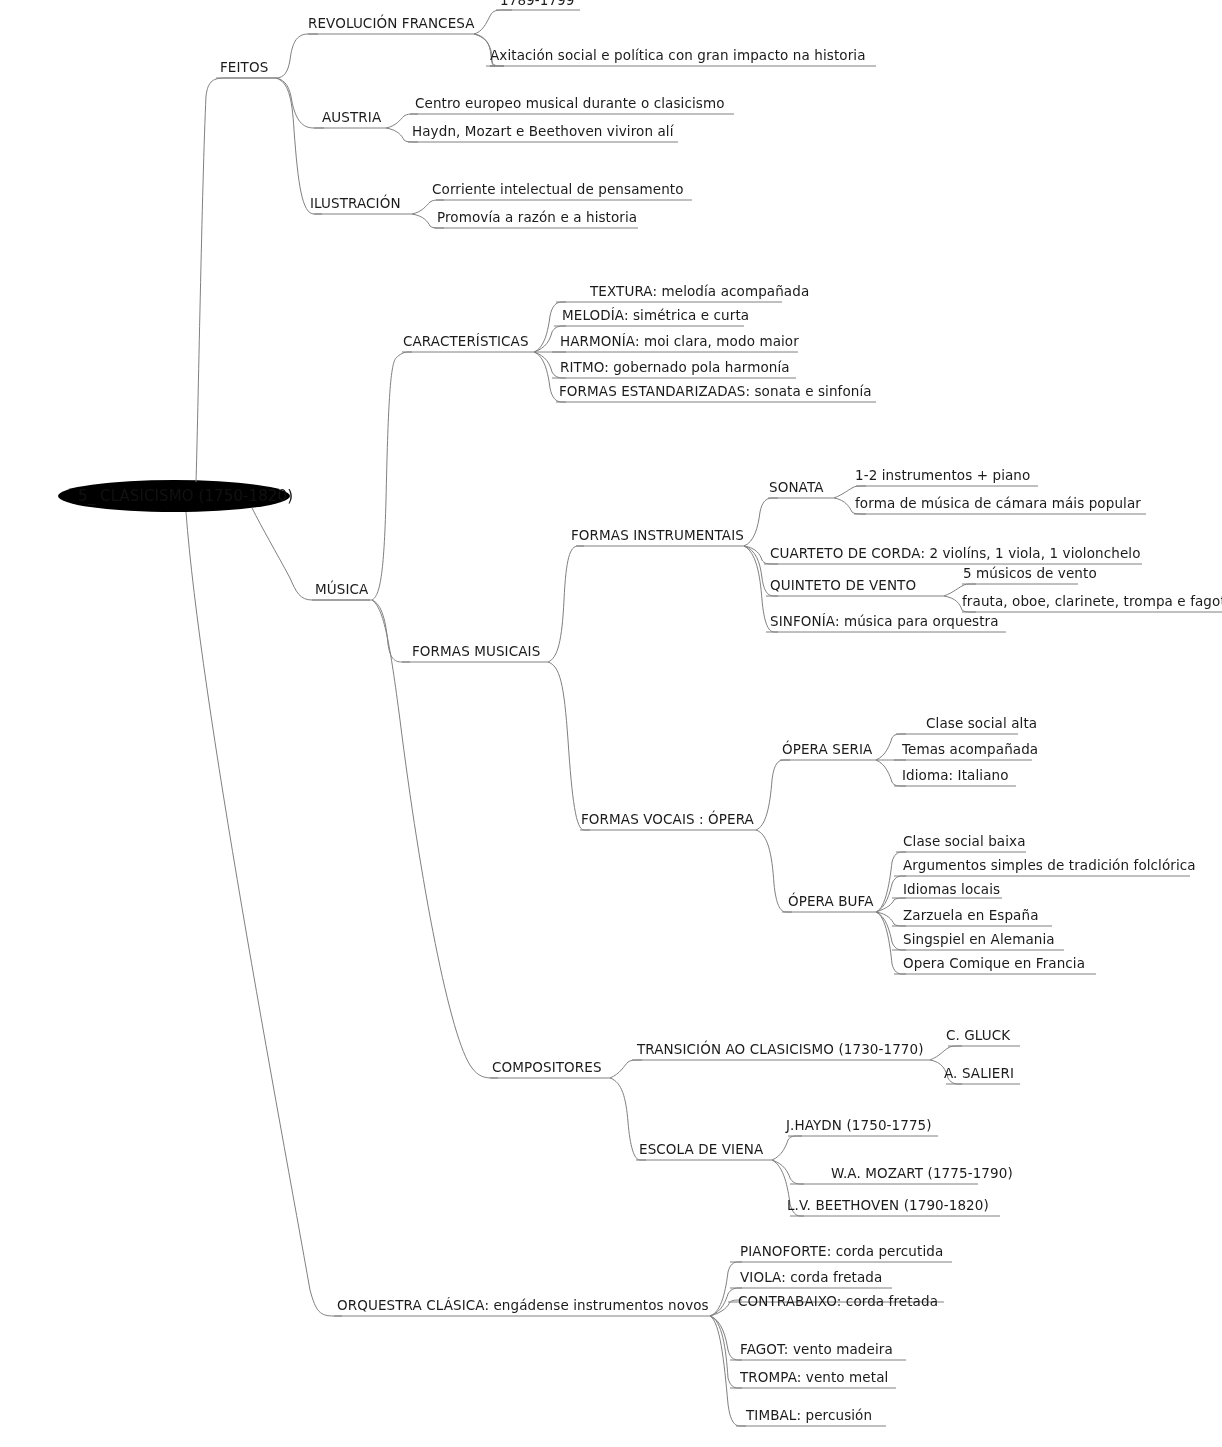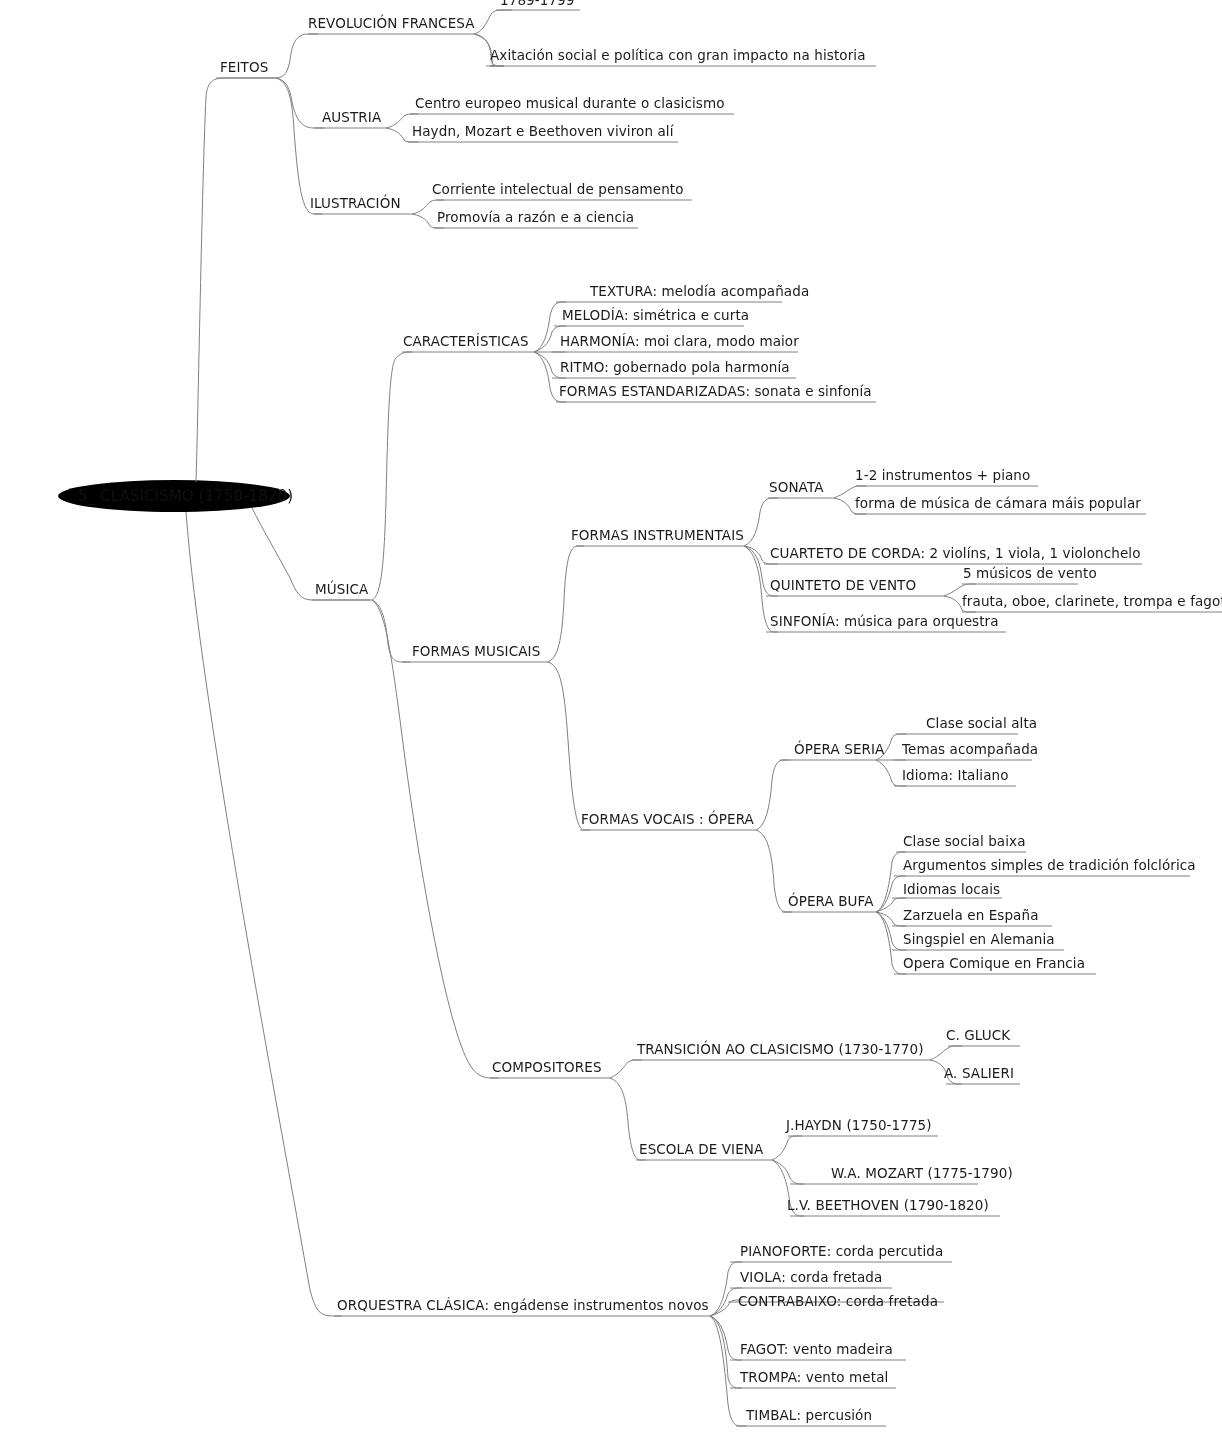--- a/index.html
+++ b/index.html
@@ -191,21 +191,21 @@
   <div class="node" style="left:308px; top:17px;">REVOLUCIÓN FRANCESA</div>
   <div class="node" style="left:500px; top:-6px;">1789-1799</div>
   <div class="node" style="left:490px; top:49px;">Axitación social e política con gran impacto na historia</div>
 
   <div class="node" style="left:322px; top:111px;">AUSTRIA</div>
   <div class="node" style="left:415px; top:97px;">Centro europeo musical durante o clasicismo</div>
   <div class="node" style="left:412px; top:125px;">Haydn, Mozart e Beethoven viviron alí</div>
 
   <div class="node" style="left:310px; top:197px;">ILUSTRACIÓN</div>
   <div class="node" style="left:432px; top:183px;">Corriente intelectual de pensamento</div>
-  <div class="node" style="left:437px; top:211px;">Promovía a razón e a ciencia</div>
+  <div class="node" style="left:437px; top:211px;">Promovía a razón e a historia</div>
 
   <div class="node" style="left:315px; top:583px;">MÚSICA</div>
 
   <div class="node" style="left:403px; top:335px;">CARACTERÍSTICAS</div>
   <div class="node" style="left:562px; top:285px;margin-left:28px;">TEXTURA: melodía acompañada</div>
   <div class="node" style="left:562px; top:309px;">MELODÍA: simétrica e curta</div>
   <div class="node" style="left:560px; top:335px;">HARMONÍA: moi clara, modo maior</div>
   <div class="node" style="left:560px; top:361px;">RITMO: gobernado pola harmonía</div>
   <div class="node" style="left:559px; top:385px;">FORMAS ESTANDARIZADAS: sonata e sinfonía</div>
 
@@ -220,21 +220,21 @@
   <div class="node" style="left:770px; top:547px;">CUARTETO DE CORDA: 2 violíns, 1 viola, 1 violonchelo</div>
 
   <div class="node" style="left:770px; top:579px;">QUINTETO DE VENTO</div>
   <div class="node" style="left:963px; top:567px;">5 músicos de vento</div>
   <div class="node" style="left:962px; top:595px;">frauta, oboe, clarinete, trompa e fagot</div>
 
   <div class="node" style="left:770px; top:615px;">SINFONÍA: música para orquestra</div>
 
   <div class="node" style="left:581px; top:813px;">FORMAS VOCAIS : ÓPERA</div>
 
-  <div class="node" style="left:782px; top:743px;margin-left:12px;">ÓPERA SERIA</div>
+  <div class="node" style="left:782px; top:743px;">ÓPERA SERIA</div>
   <div class="node" style="left:926px; top:717px;">Clase social alta</div>
   <div class="node" style="left:902px; top:743px;">Temas acompañada</div>
   <div class="node" style="left:902px; top:769px;">Idioma: Italiano</div>
 
   <div class="node" style="left:788px; top:895px;">ÓPERA BUFA</div>
   <div class="node" style="left:903px; top:835px;">Clase social baixa</div>
   <div class="node" style="left:903px; top:859px;">Argumentos simples de tradición folclórica</div>
   <div class="node" style="left:903px; top:883px;">Idiomas locais</div>
   <div class="node" style="left:903px; top:909px;">Zarzuela en España</div>
   <div class="node" style="left:903px; top:933px;">Singspiel en Alemania</div>

